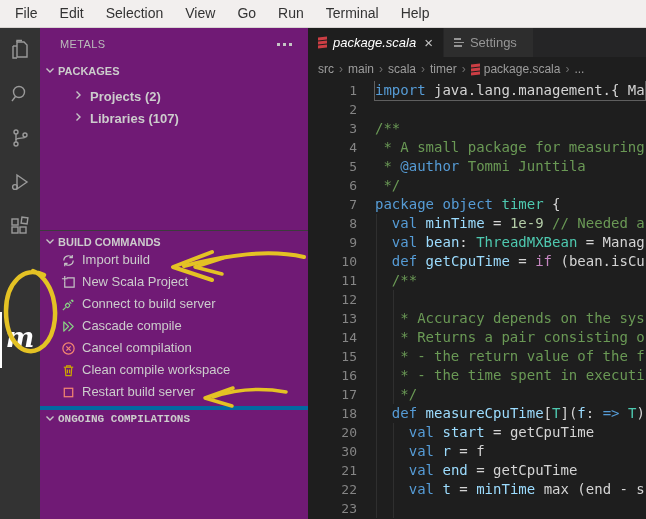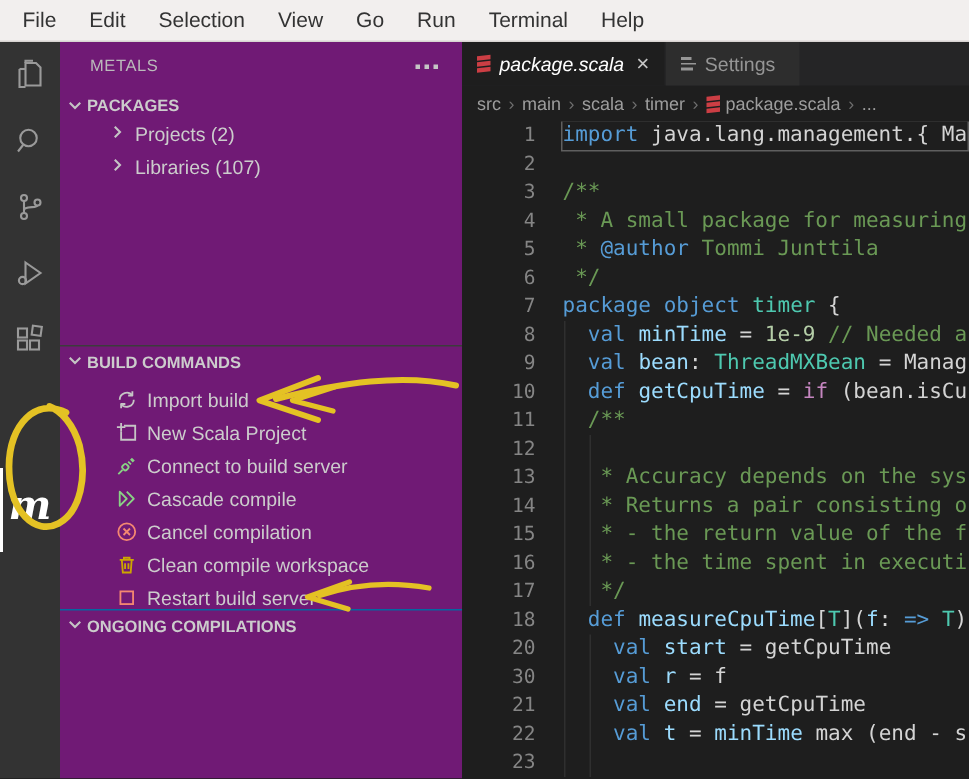--- a/index.html
+++ b/index.html
@@ -23,28 +23,28 @@
   
   .sidebar { width:268px; background:#701a75; color:#cccccc; position:relative; flex:none; }
   .pane-header { height:32px; display:flex; align-items:center; padding:0 12px 0 20px; }
   .pane-title { font-size:11px; color:#bbbbbb; letter-spacing:.4px; flex:1; }
   .more-dots { display:flex; gap:3px; padding:4px; }
   .more-dots i { width:3px; height:3px; background:#c5c5c5; display:block; }
   .section-header { height:22px; display:flex; align-items:center; font-size:11px;
                     font-weight:bold; color:#cccccc; padding-left:4px; }
   .section-header .chev { margin-right:2px; }
   .chev svg { stroke:#c5c5c5; fill:none; stroke-width:1.4; }
-  .tree-item { height:22px; display:flex; align-items:flex-start; padding-left:36px; font-size:13px; }
+  .tree-item { height:22px; display:flex; align-items:flex-end; padding-left:36px; font-size:13px;font-weight:bold; }
   .tree-item .chev { margin-right:6px; }
   .spacer-blank { height:104px; }
-  .cmd-item { height:22px; display:flex; align-items:flex-end; padding-left:36px; font-size:13px; }
+  .cmd-item { height:22px; display:flex; align-items:flex-start; padding-left:20px; font-size:13px; }
   .cmd-icon { width:16px; height:16px; margin-right:6px; display:flex; align-items:center; justify-content:center; }
   .cmd-icon svg { width:15px; height:15px; }
   .hdr-top-line { border-top:1px solid #3c3c3c; }
-  .hdr-top-line-bright { border-top:1px solid #0369a1; }
+  .hdr-top-line-bright { border-top:4px solid #0369a1;font-family:Liberation Mono, monospace; }
 
   
   .editor { flex:1; background:#1e1e1e; display:flex; flex-direction:column; min-width:0; }
   .tab-strip { height:29px; background:#252526; display:flex; flex:none; }
   .tab { display:flex; align-items:center; padding:0 10px; font-size:13px; cursor:default; }
   .tab.active { background:#1e1e1e; color:#ffffff; }
   .tab.active .tab-label { font-style:italic; }
   .tab.inactive { background:#2d2d2d; color:#969696; margin-left:1px; }
   .tab-label { margin:0 6px; }
   .tab-close { color:#c5c5c5; font-size:15px; margin-left:2px; }

